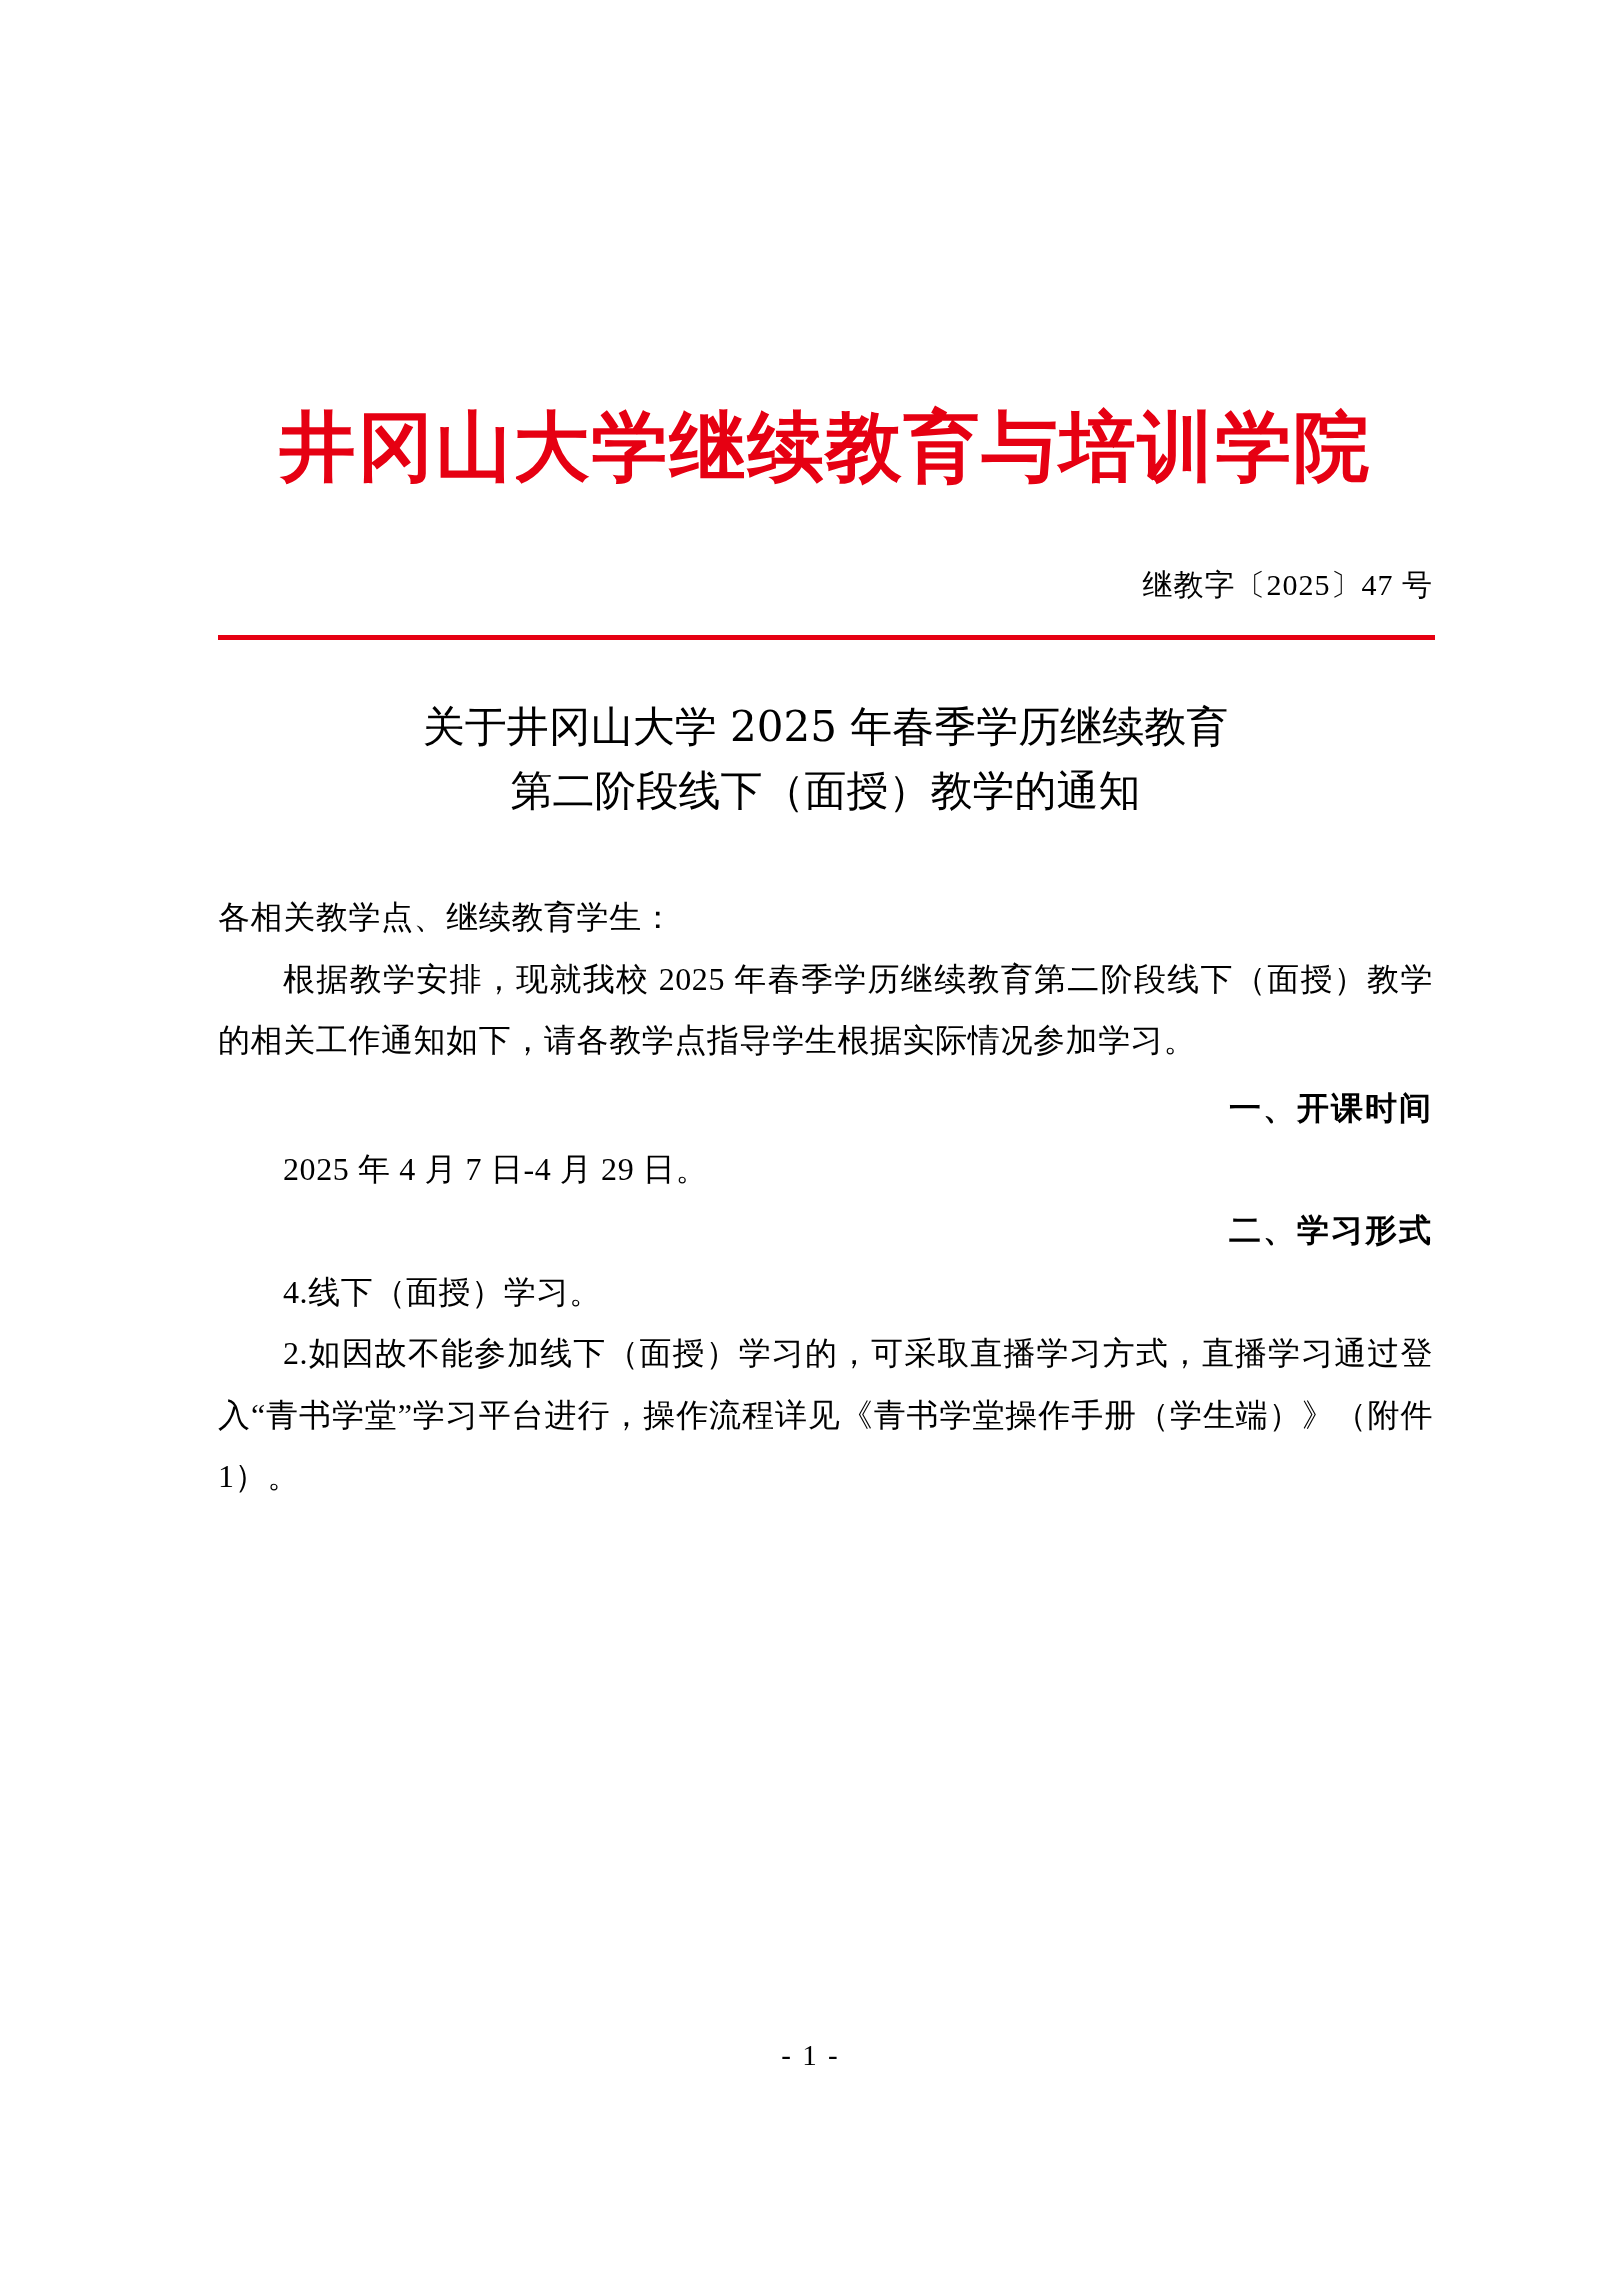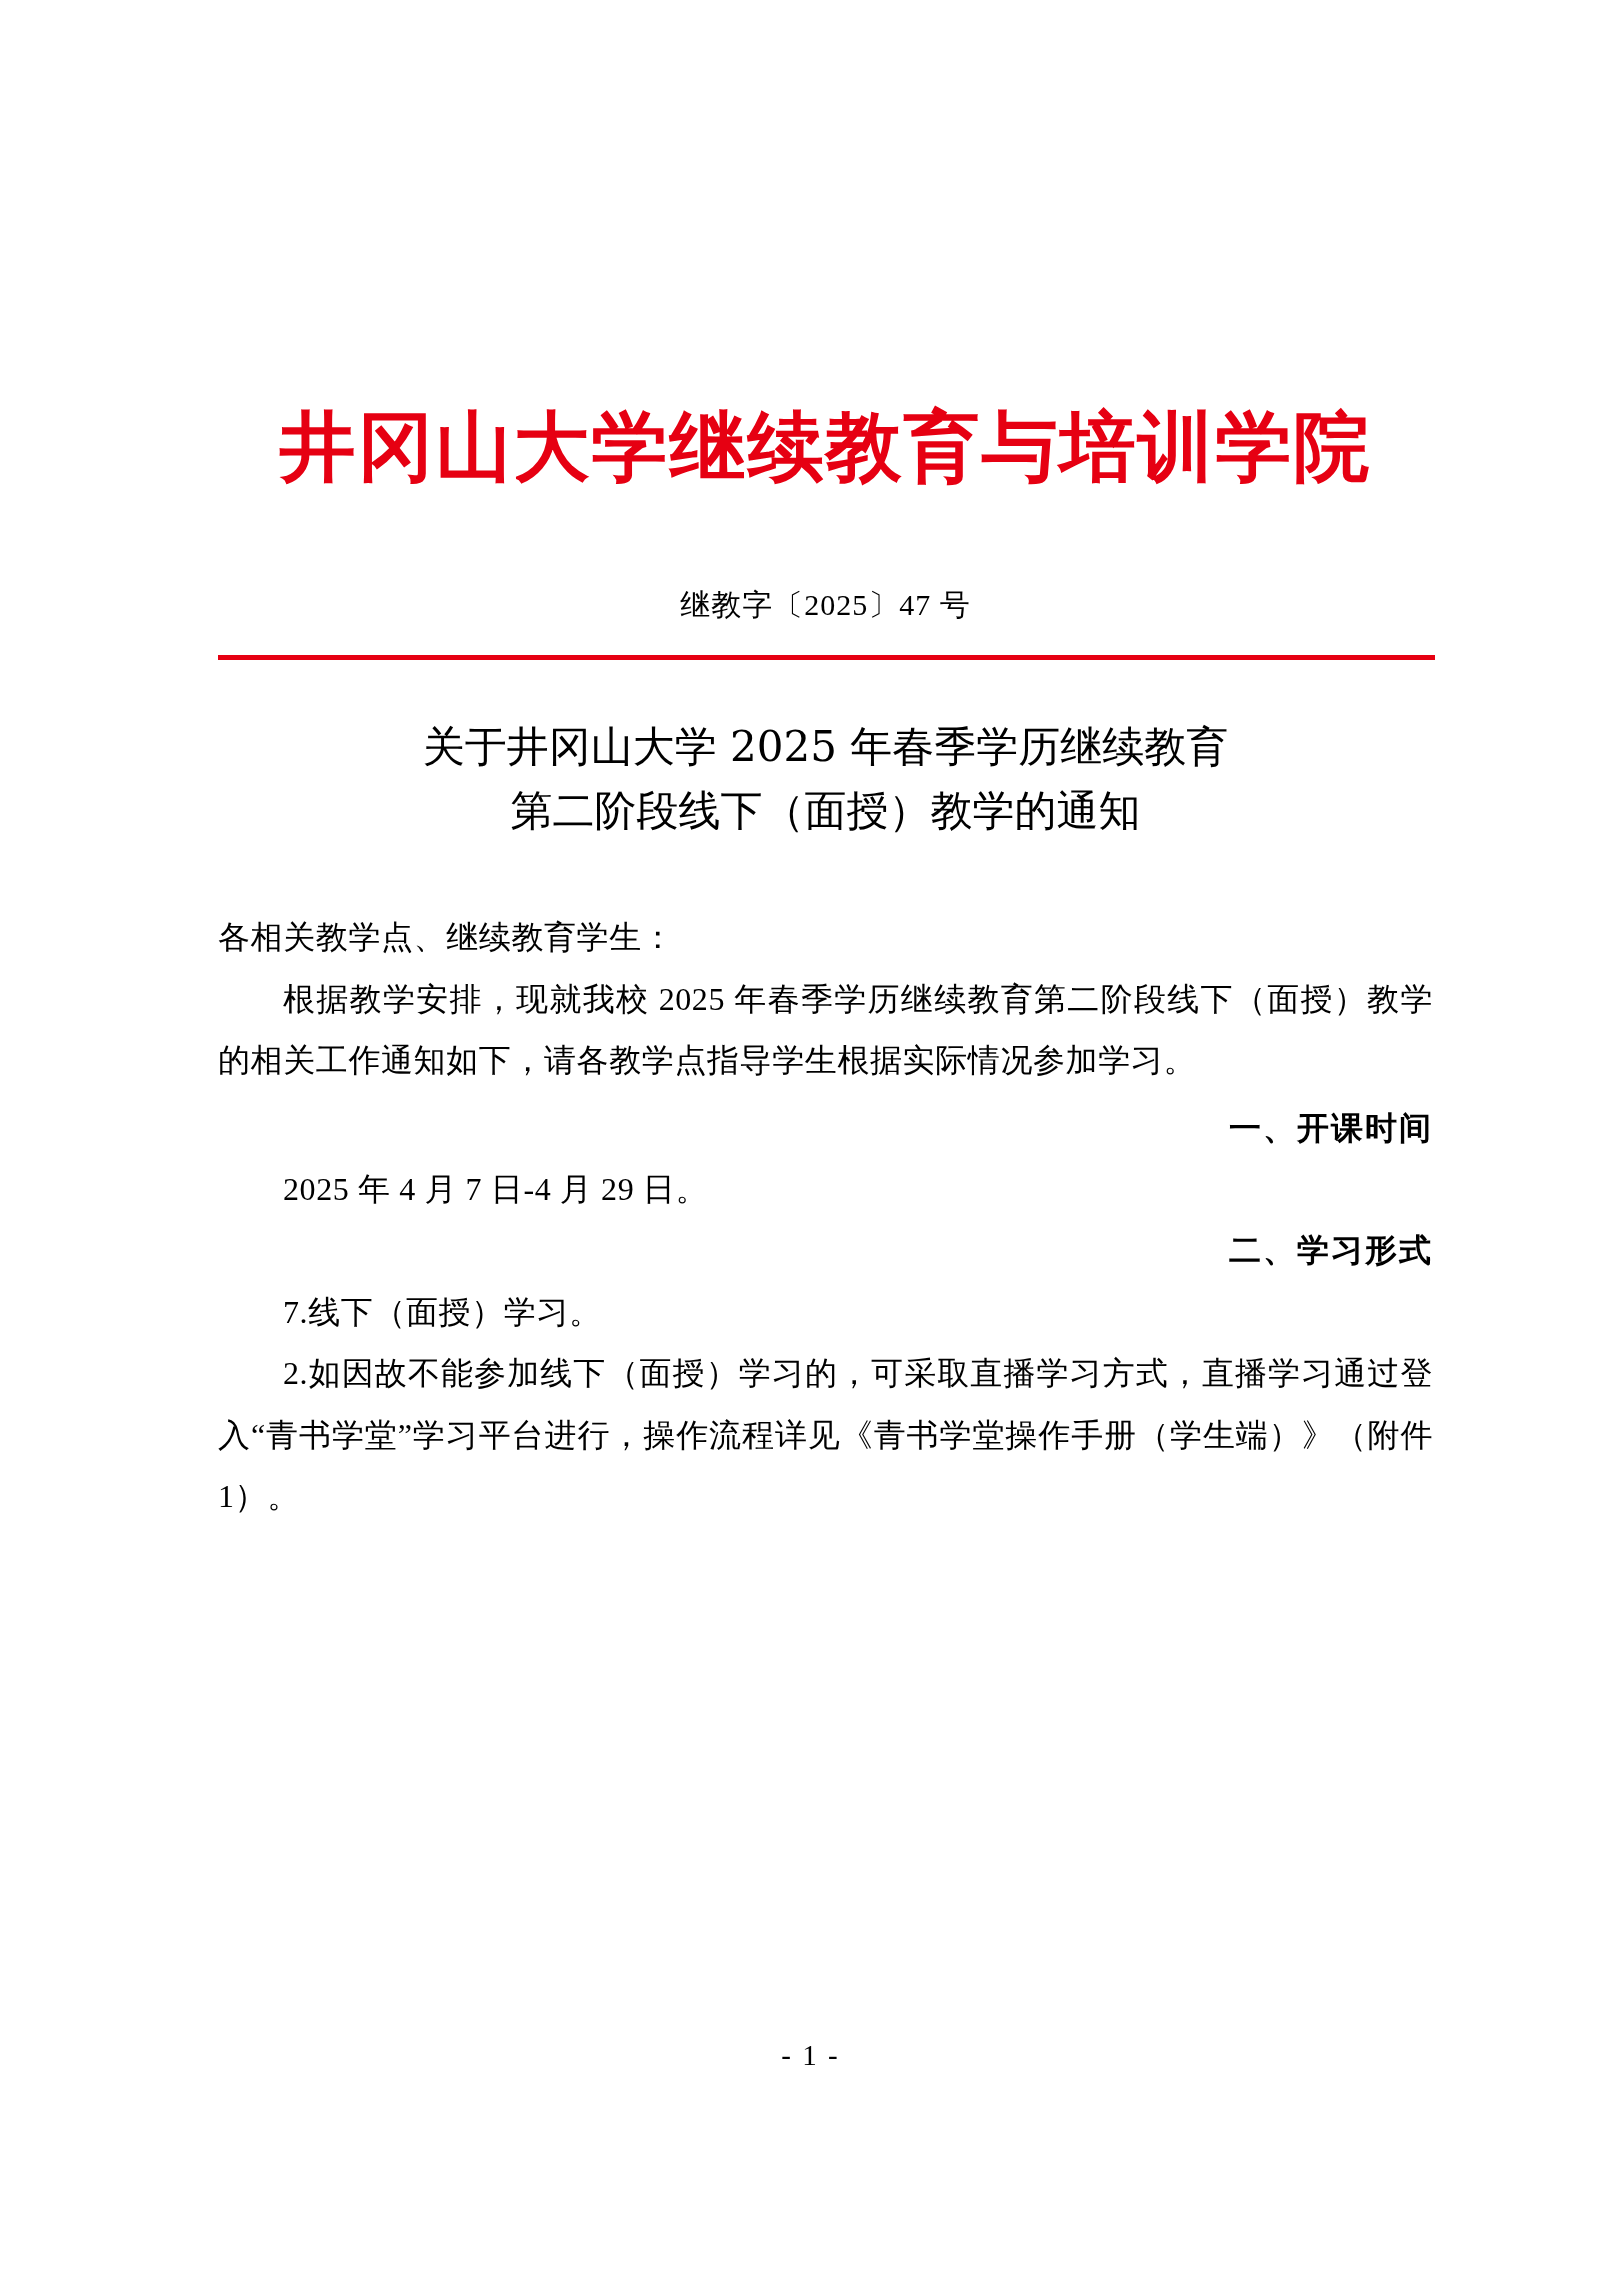--- a/index.html
+++ b/index.html
@@ -38,22 +38,22 @@
     color: #e60012;
     font-family: "DejaVu Serif", "Liberation Serif", serif;
     font-weight: 700;
     font-size: 76px;
     line-height: 1.05;
     letter-spacing: 2px;
     white-space: nowrap;
   }
 
   .doc-number {
-    margin-top: 98px;
-    text-align: center;
+    margin-top: 78px;
+    text-align: right;
     font-size: 30px;
     letter-spacing: 1px;
     font-family: "Liberation Serif", "DejaVu Serif", serif;
   }
 
   .red-rule {
     margin-top: 29px;
     height: 4.9px;
     background: #e60012;
     width: 1217px;
@@ -136,21 +136,21 @@
       <p class="p salutation">各相关教学点、继续教育学生：</p>
 
       <p class="p indent">根据教学安排，现就我校 2025 年春季学历继续教育第二阶段线下（面授）教学的相关工作通知如下，请各教学点指导学生根据实际情况参加学习。</p>
 
       <div class="spacer-sm"></div>
 
       <p class="section-head">一、开课时间</p>
       <p class="p indent">2025 年 4 月 7 日-4 月 29 日。</p>
 
       <p class="section-head">二、学习形式</p>
-      <p class="p indent">7.线下（面授）学习。</p>
+      <p class="p indent">4.线下（面授）学习。</p>
       <p class="p indent">2.如因故不能参加线下（面授）学习的，可采取直播学习方式，直播学习通过登入“青书学堂”学习平台进行，操作流程详见《青书学堂操作手册（学生端）》（附件 1）。</p>
 
 
     </div>
   </div>
 
   <div class="page-footer">- 1 -</div>
 </div>
 
 

